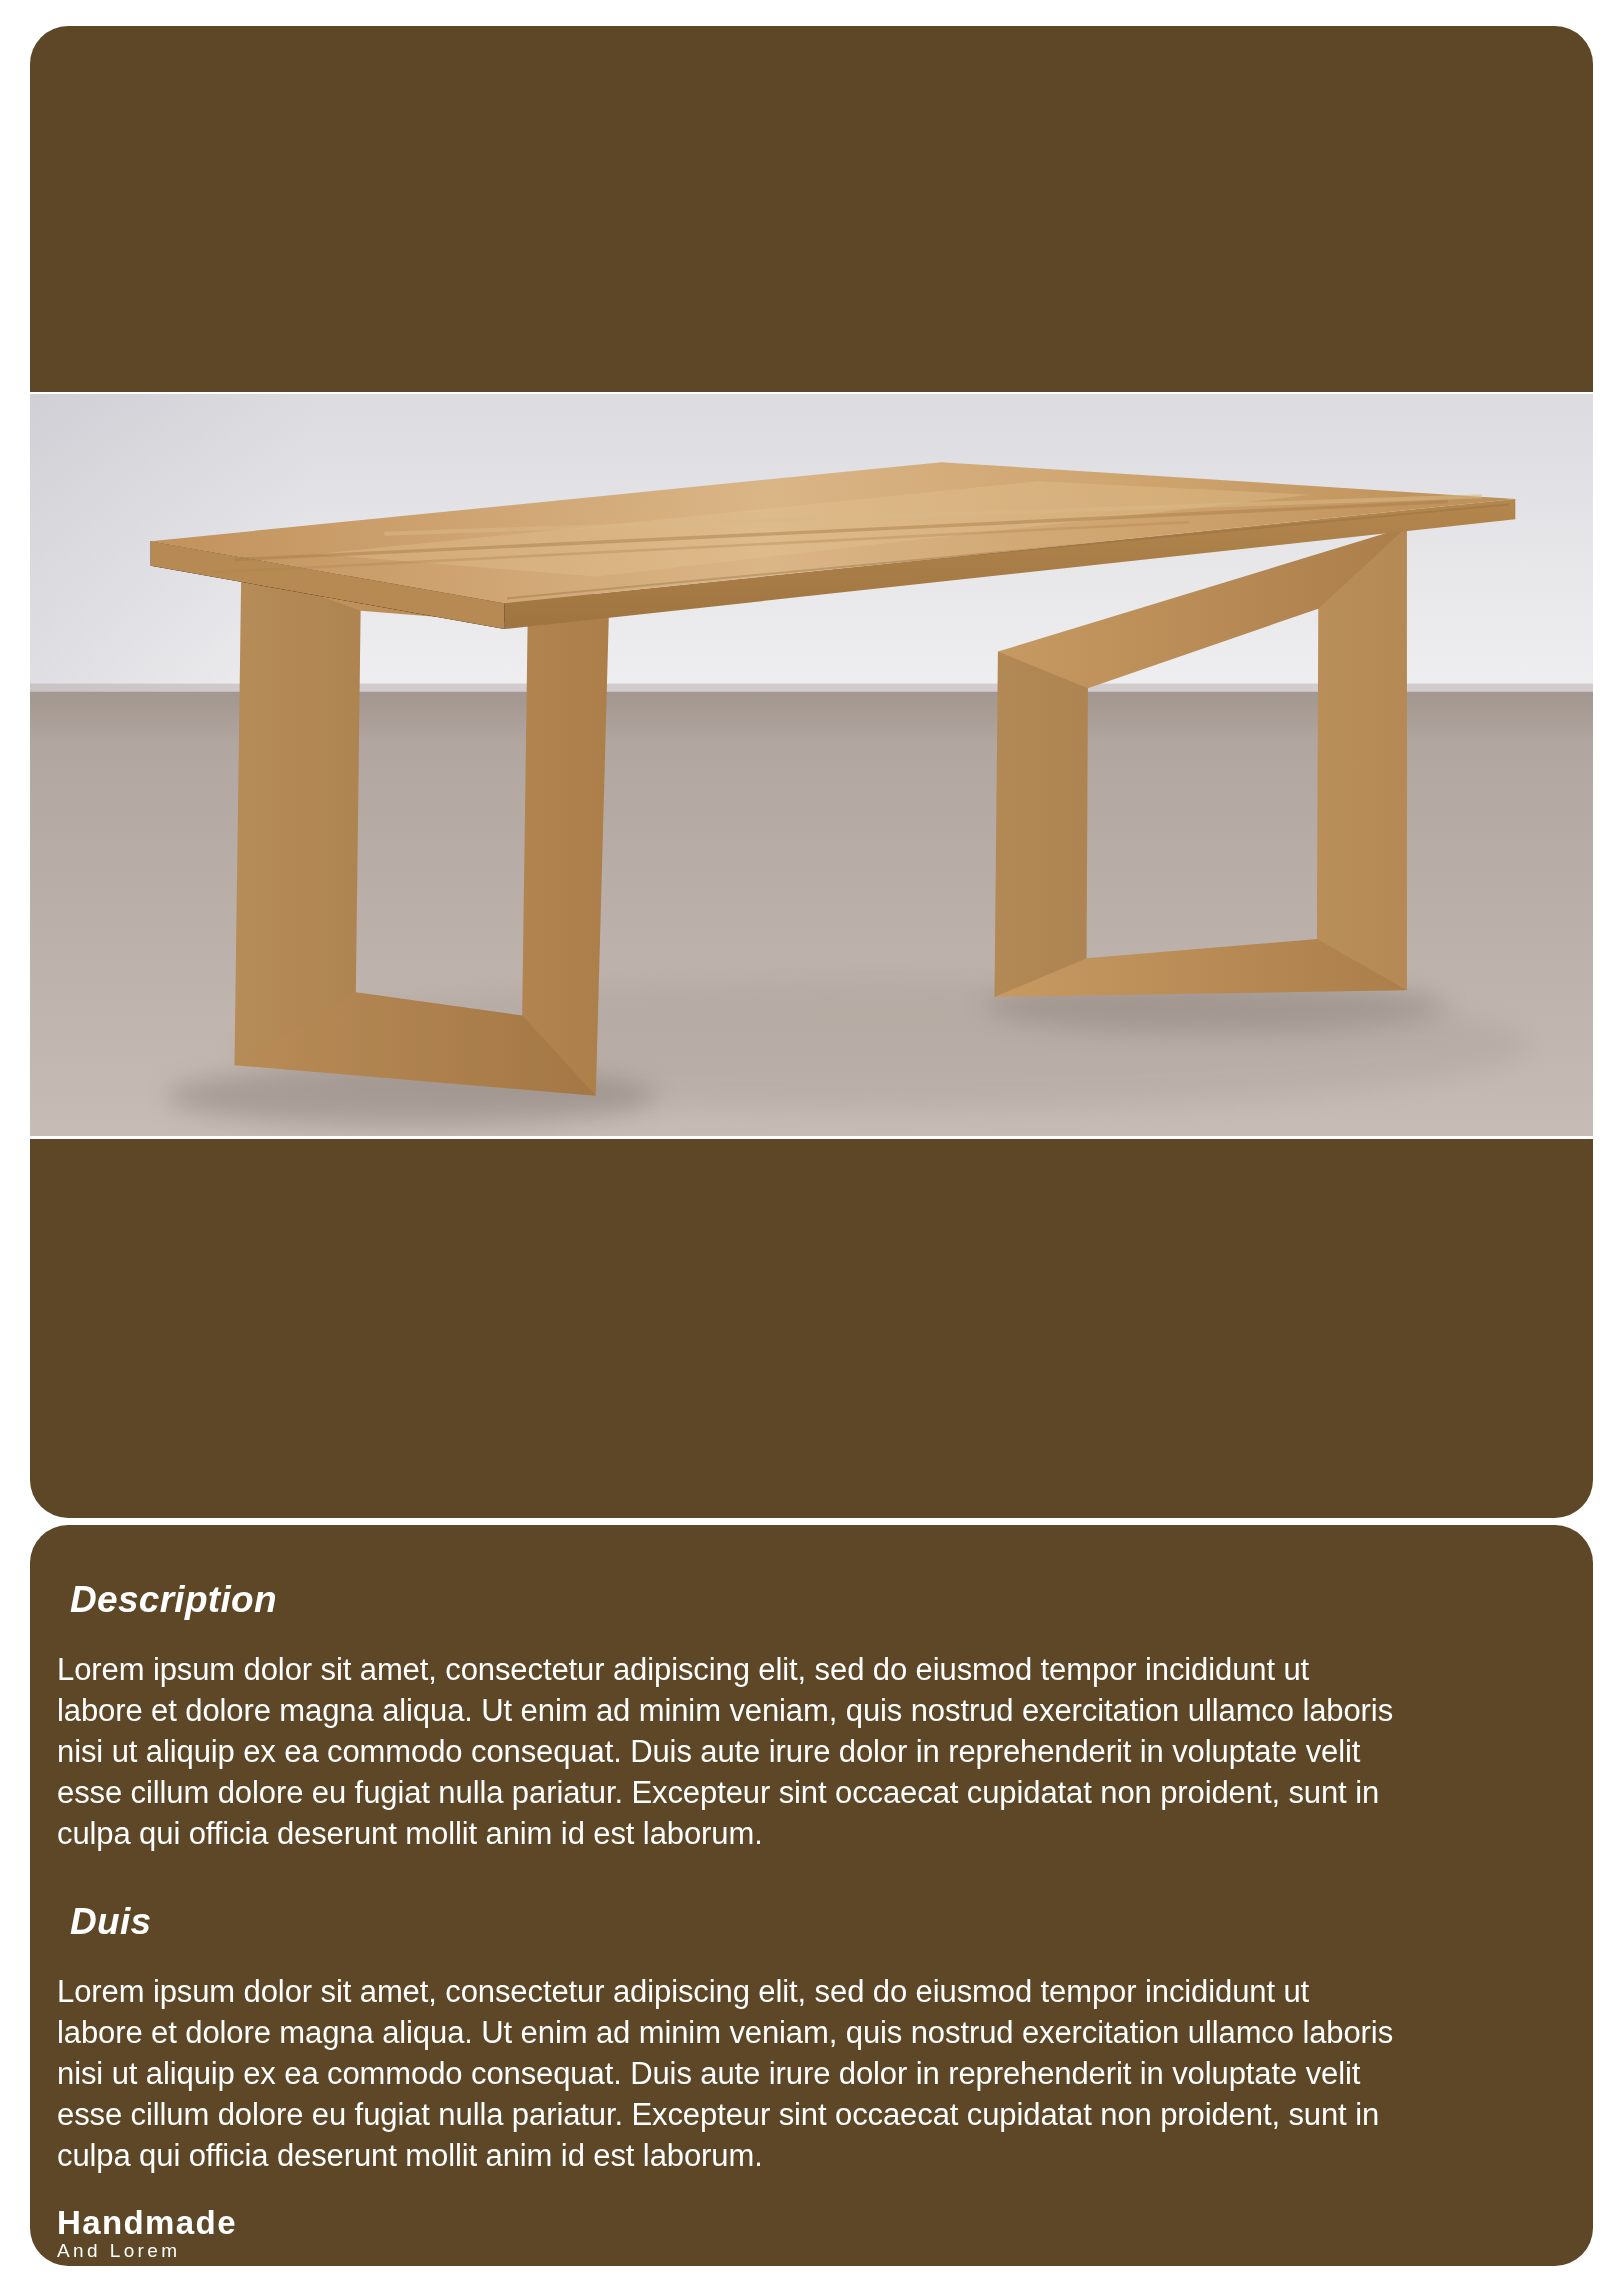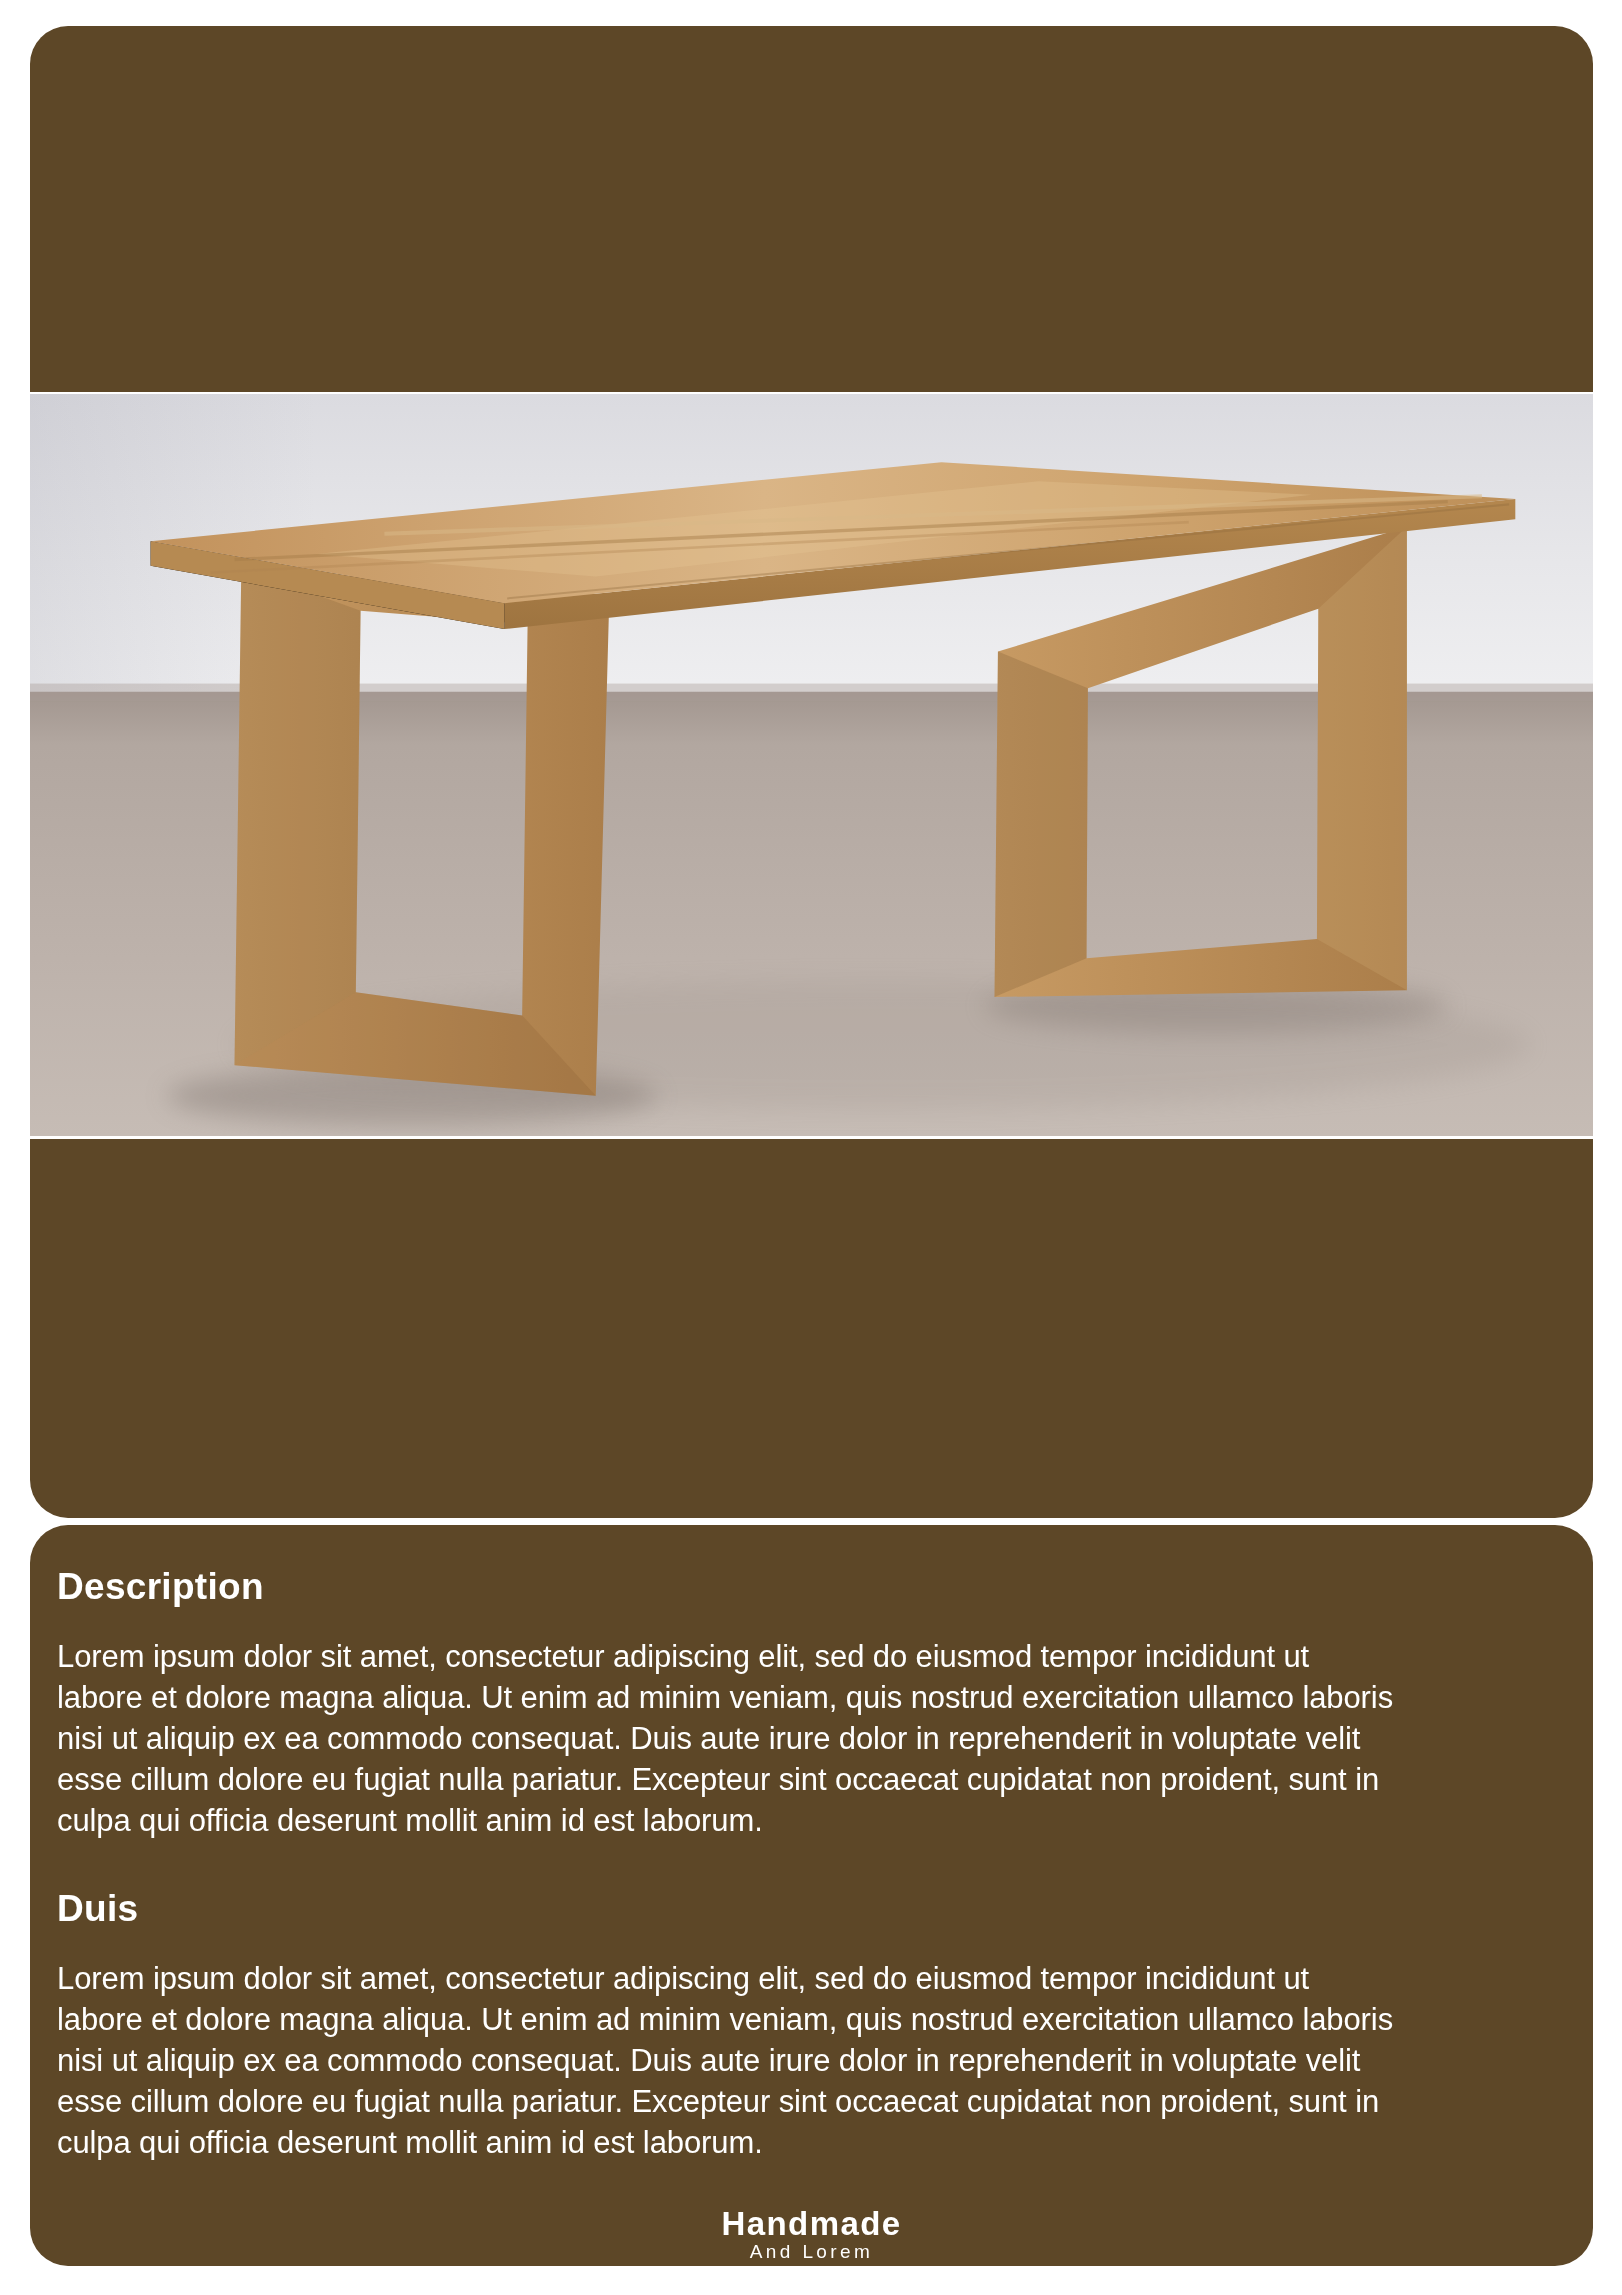--- a/index.html
+++ b/index.html
@@ -30,28 +30,28 @@
   .hero-photo svg{display:block;width:100%;height:100%;}
   .hero-gap-b{height:2.7px;background:#ffffff;}
   .hero-band-bottom{flex:1;background:var(--card-brown);}
 
   .card-text{
     top:1525px;height:741px;background:var(--card-brown);
     color:var(--text-color);
     padding:40px 27px 24.5px 27px;
   }
   .section-heading{
-    margin:0;font-size:37px;line-height:44px;font-weight:bold;
-    letter-spacing:0.3px;color:var(--text-color);
+    margin:13px;font-size:37px;line-height:44px;font-weight:bold;
+    letter-spacing:0.3px;color:var(--text-color);font-style:italic;
   }
   .story-heading{margin-top:46px;}
   .para{margin-top:27px;font-size:31px;line-height:41px;letter-spacing:-0.1px;}
   .para .line{white-space:nowrap;}
 
-  .brand{margin-top:44px;text-align:center;}
+  .brand{margin-top:30px;text-align:left;}
   .brand-name{
     font-size:33px;line-height:34px;font-weight:bold;letter-spacing:1.4px;
   }
   .brand-tagline{
     font-size:19px;line-height:22.5px;letter-spacing:3.4px;font-weight:normal;
   }
 </style>
 </head>
 <body>
 

